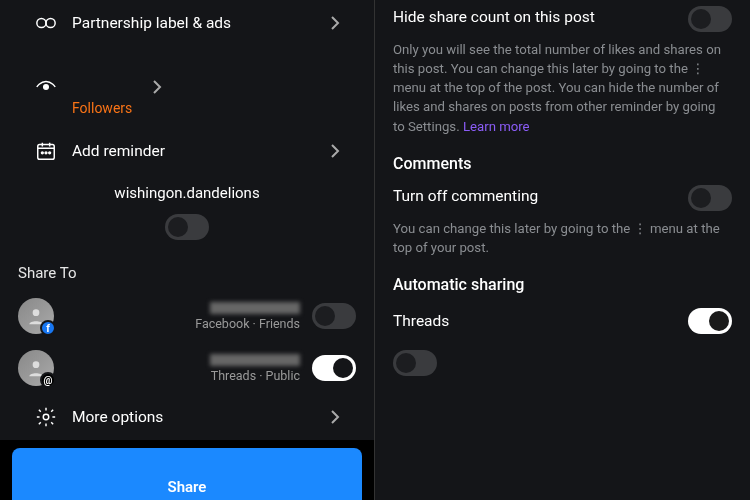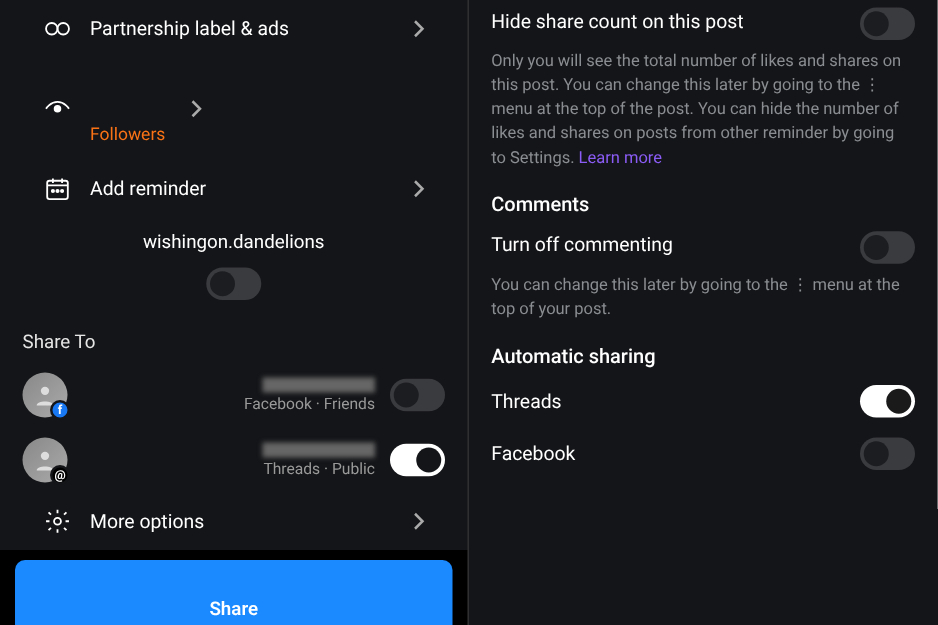--- a/index.html
+++ b/index.html
@@ -280,16 +280,15 @@
   <div class="setting-desc">You can change this later by going to the  ⋮  menu at the top of your post.</div>
 
   <div class="sect-title">Automatic sharing</div>
 
   <div class="simple-toggle-row">
     <span class="l">Threads</span>
     <span class="toggle on-light"></span>
   </div>
 
   <div class="simple-toggle-row">
-    <span class="l">Facebook</span>
     <span class="toggle off"></span>
   </div>
 </div>
 
 </body></html>

